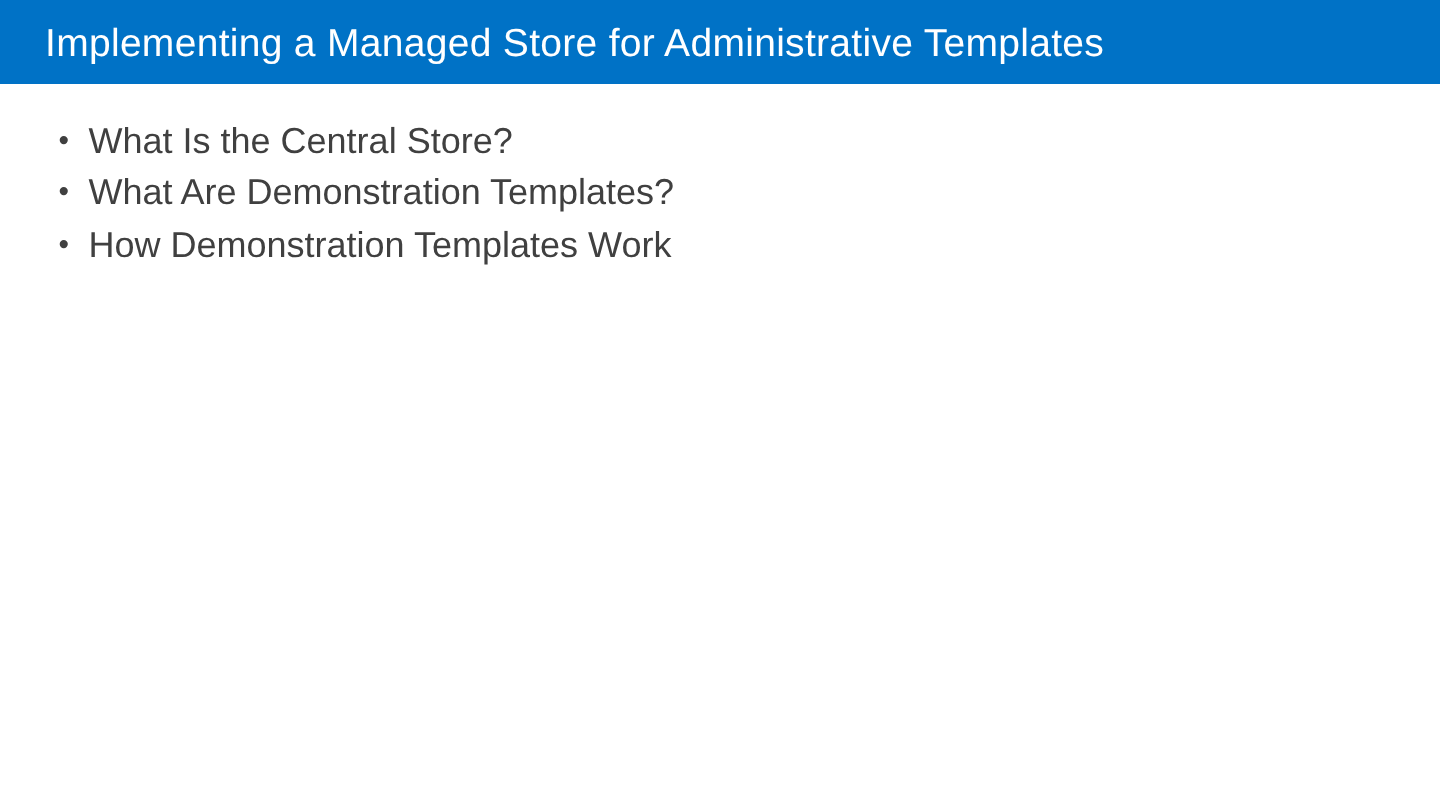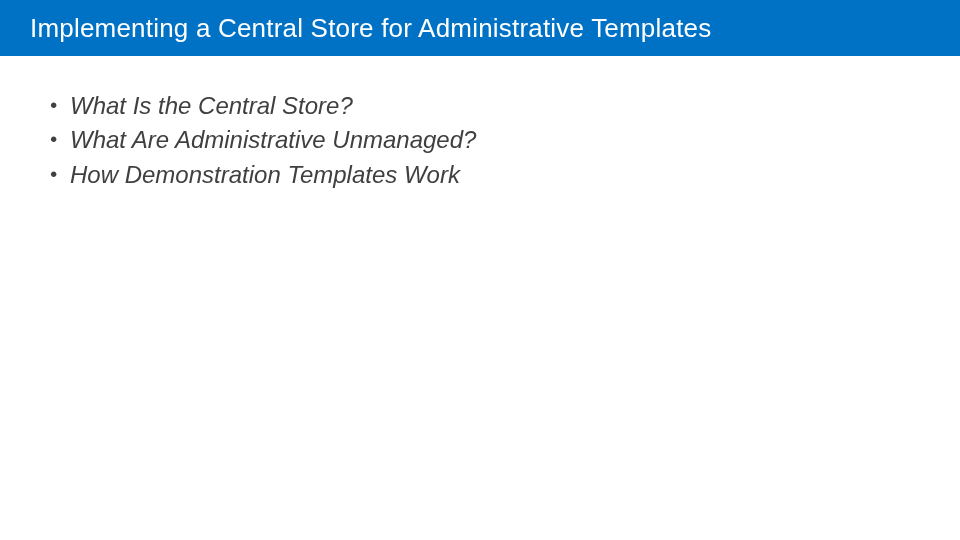--- a/index.html
+++ b/index.html
@@ -30,23 +30,22 @@
     color: #ffffff;
     font-size: 26px;
     font-weight: 300;
     letter-spacing: 0.2px;
   }
   .body {
     padding: 22px 30px 0 38px;
   }
   ul.bullets {
     list-style: none;
-    margin: 12px;
+    margin: 1px;
     padding: 0;
-    font-style: italic;
   }
   ul.bullets li {
     position: relative;
     padding-left: 20px;
     color: #404040;
     font-size: 24px;
     line-height: 1.35;
     font-weight: 300;
     margin-bottom: 2px;
   }
@@ -58,22 +57,22 @@
     color: #404040;
     font-size: 20px;
     line-height: 1.5;
   }
 </style>
 </head>
 <body>
 
 <div class="slide">
   <div class="title-bar">
-    <div class="title-text">Implementing a Central Store for Administrative Templates</div>
+    <div class="title-text">Implementing a Managed Store for Administrative Templates</div>
   </div>
   <div class="body">
     <ul class="bullets">
       <li><span>What Is the Central Store?</span></li>
-      <li><span>What Are Administrative Unmanaged?</span></li>
+      <li><span>What Are Demonstration Templates?</span></li>
       <li><span>How Demonstration Templates Work</span></li>
     </ul>
   </div>
 </div>
 
 </body></html>

